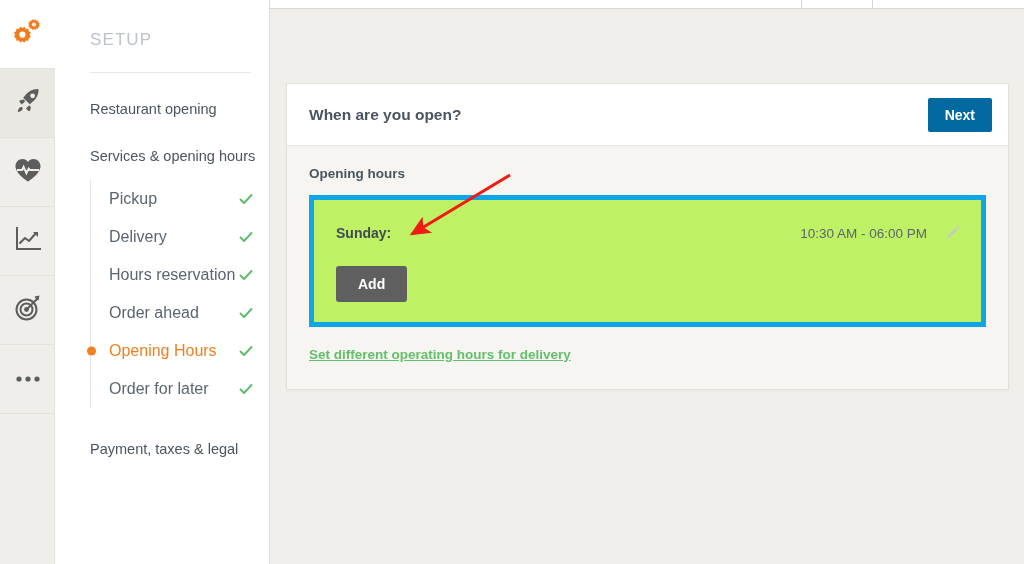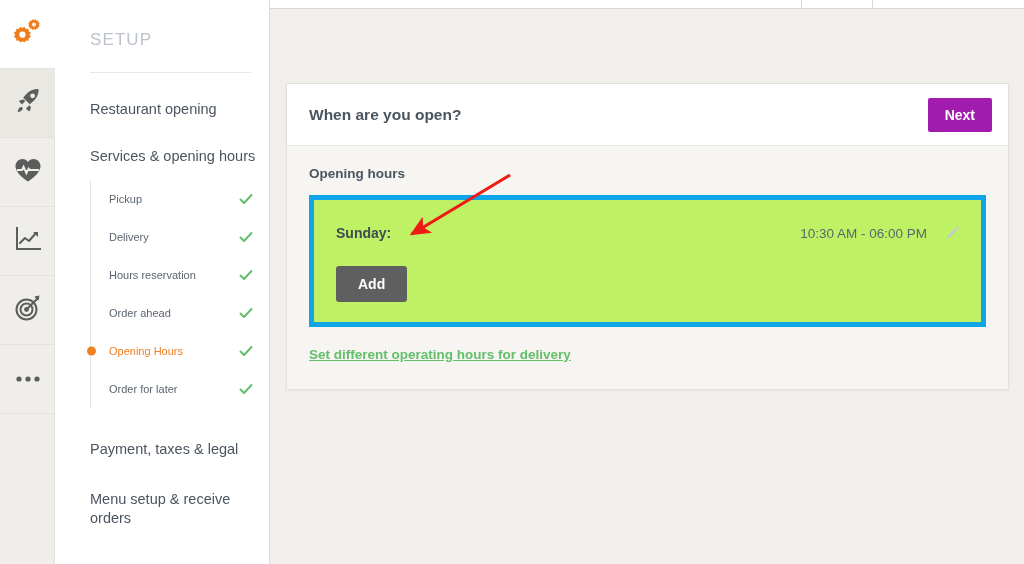--- a/index.html
+++ b/index.html
@@ -101,21 +101,21 @@
   .subnav-item {
     position: relative;
     display: flex;
     align-items: center;
     height: 38px;
     padding-left: 18px;
     padding-right: 10px;
     cursor: pointer;
   }
   .subnav-label {
-    font-size: 11px;
+    font-size: 16px;
     color: #5b6570;
     flex: 1;
   }
   .subnav-item.active .subnav-label { color: #f08022; }
   .dot {
     position: absolute;
     left: -4.5px;
     top: 50%;
     transform: translateY(-50%);
     width: 9px; height: 9px;
@@ -154,21 +154,21 @@
     align-items: center;
     justify-content: space-between;
     padding: 0 16px 0 22px;
   }
   .card-title {
     font-size: 15.5px;
     color: #4a5560;
     font-weight: bold;
   }
   .next-btn {
-    background: #a21caf;
+    background: #0369a1;
     color: #ffffff;
     font-size: 14px;
     font-weight: bold;
     border: none;
     border-radius: 2px;
     padding: 9px 17px;
     cursor: pointer;
     font-family: "Liberation Sans", sans-serif;
   }
 
@@ -370,21 +370,20 @@
 
         <div class="subnav-item">
           <span class="subnav-label">Order for later</span>
           <svg class="check" viewBox="0 0 14 14">
               <path d="M1.5 7.5l3.5 3.5 7.5-8" fill="none" stroke="#5fbd6a" stroke-width="1.9" stroke-linecap="round" stroke-linejoin="round"></path>
             </svg>
         </div>
       </div>
 
       <div class="nav-top" style="margin-top:32px;">Payment, taxes &amp; legal</div>
-      <div class="nav-top wrap" style="margin-top:30px;">Menu setup &amp; receive orders</div>
     </div>
   </div>
 
   <div class="main">
     <div class="card">
 
       <div class="card-header">
         <span class="card-title">When are you open?</span>
         <button class="next-btn">Next</button>
       </div>

